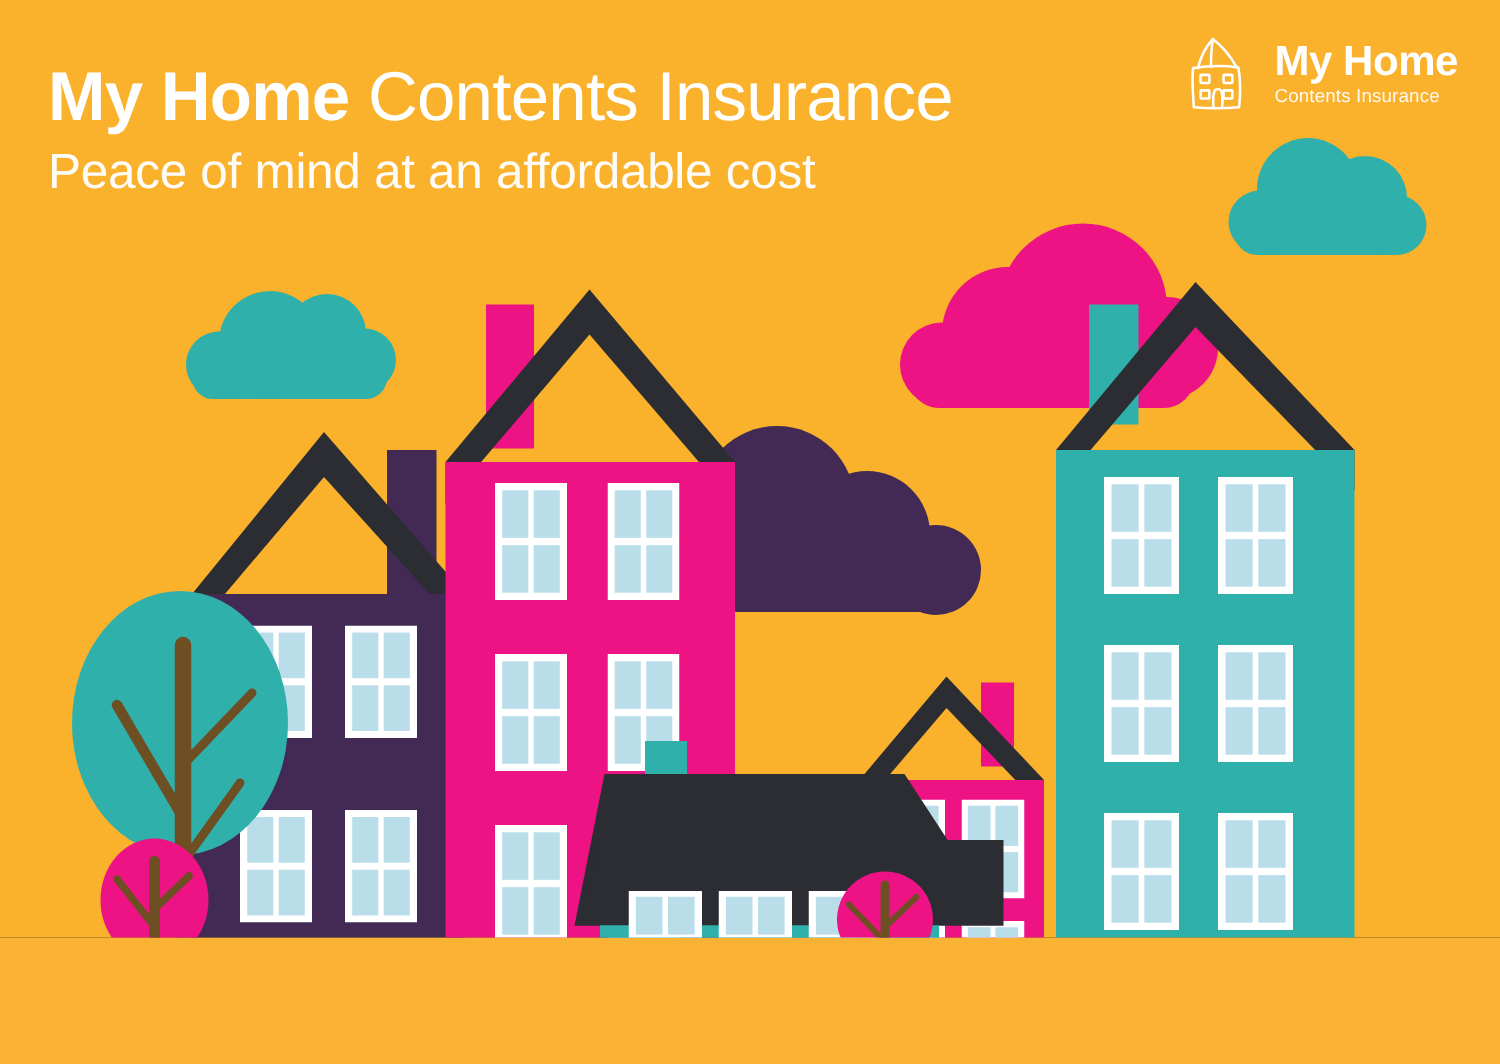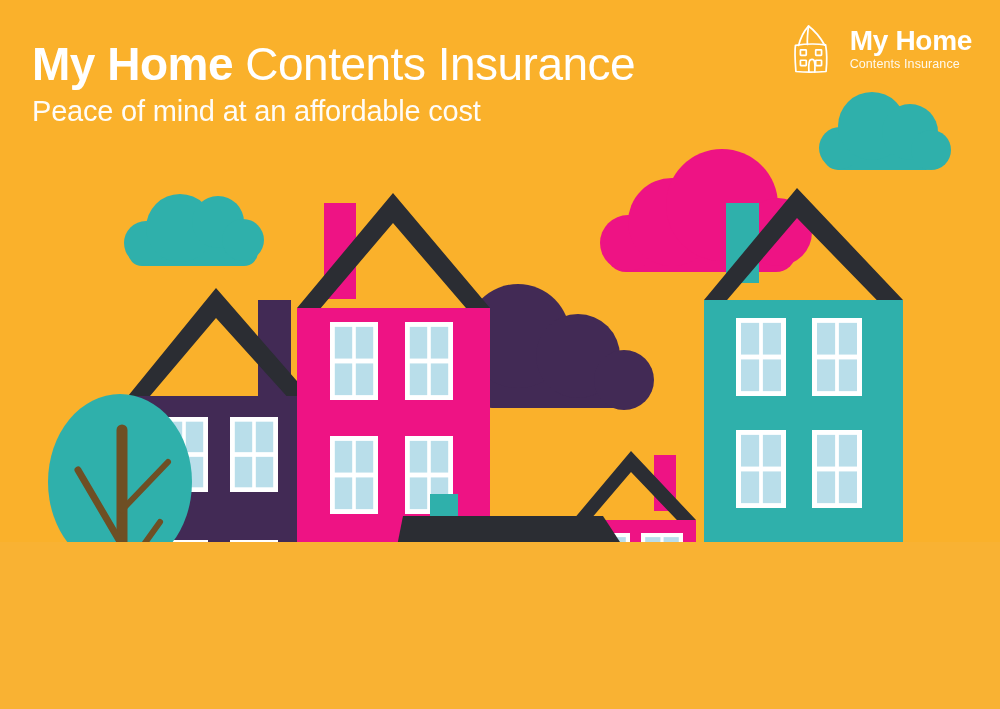--- a/index.html
+++ b/index.html
@@ -4,21 +4,21 @@
 <style>
   * { margin:0; padding:0; box-sizing:border-box; }
   html,body { width:1000px; height:709px; overflow:hidden; }
   body {
     font-family: "Liberation Sans", sans-serif;
     background:#F9B233;
   }
   #banner {
     position:relative;
     width:1000px;
-    height:542px;
+    height:625px;
     background:#0f172a;
     overflow:hidden;
   }
   #scene { position:absolute; inset:0; }
   #scene svg { display:block; width:1000px; height:709px; }
 
   
   .headline-wrap {
     position:absolute;
     left:32px; top:40px;
@@ -29,21 +29,21 @@
     font-size:46px;
     line-height:1.06;
     color:#FFFFFF;
     letter-spacing:-0.5px;
     white-space:nowrap;
   }
   .headline .bold { font-weight:700; }
   .headline .light { font-weight:400; }
   .subhead {
     margin-top:6px;
-    font-size:29px;
+    font-size:33px;
     font-weight:400;
     color:#FFFFFF;
     letter-spacing:-0.2px;
     white-space:nowrap;
     opacity:0.97;
   }
 
   
   .logo {
     position:absolute;

